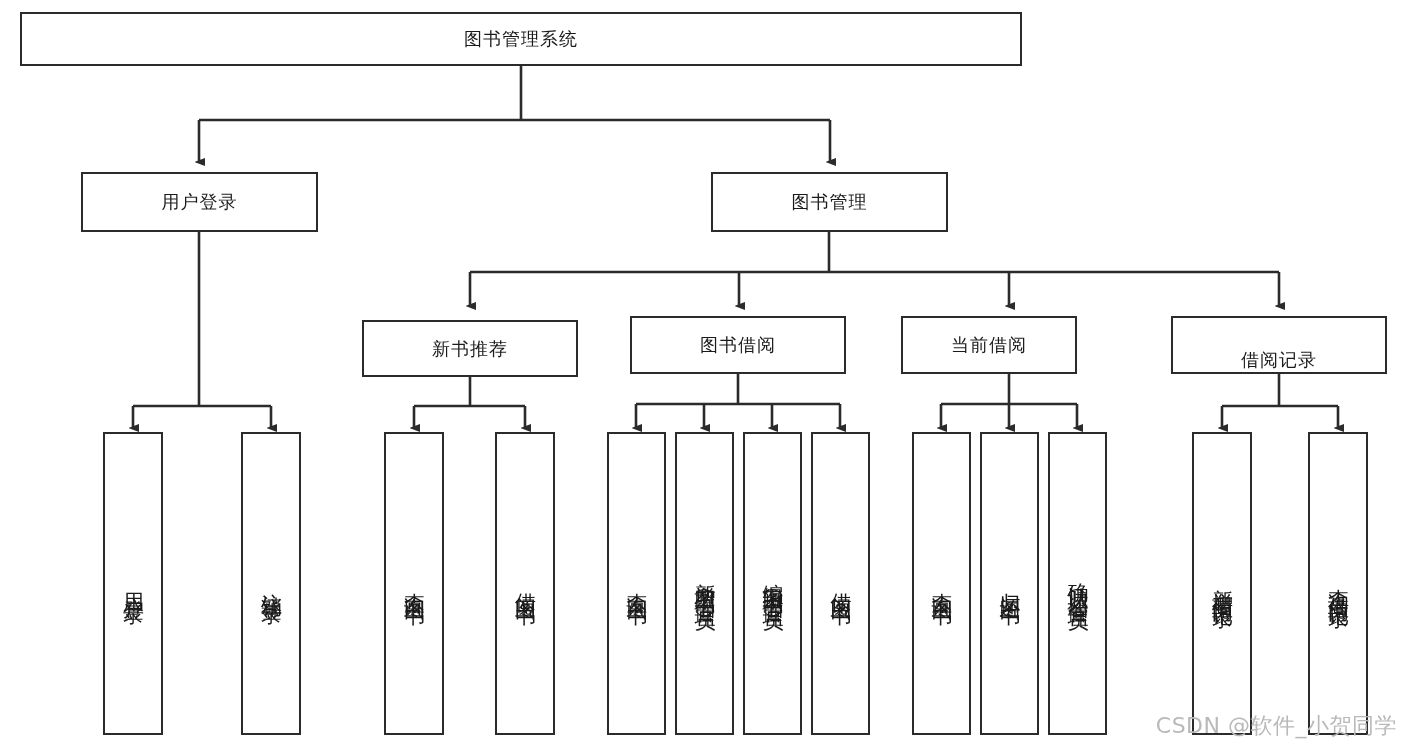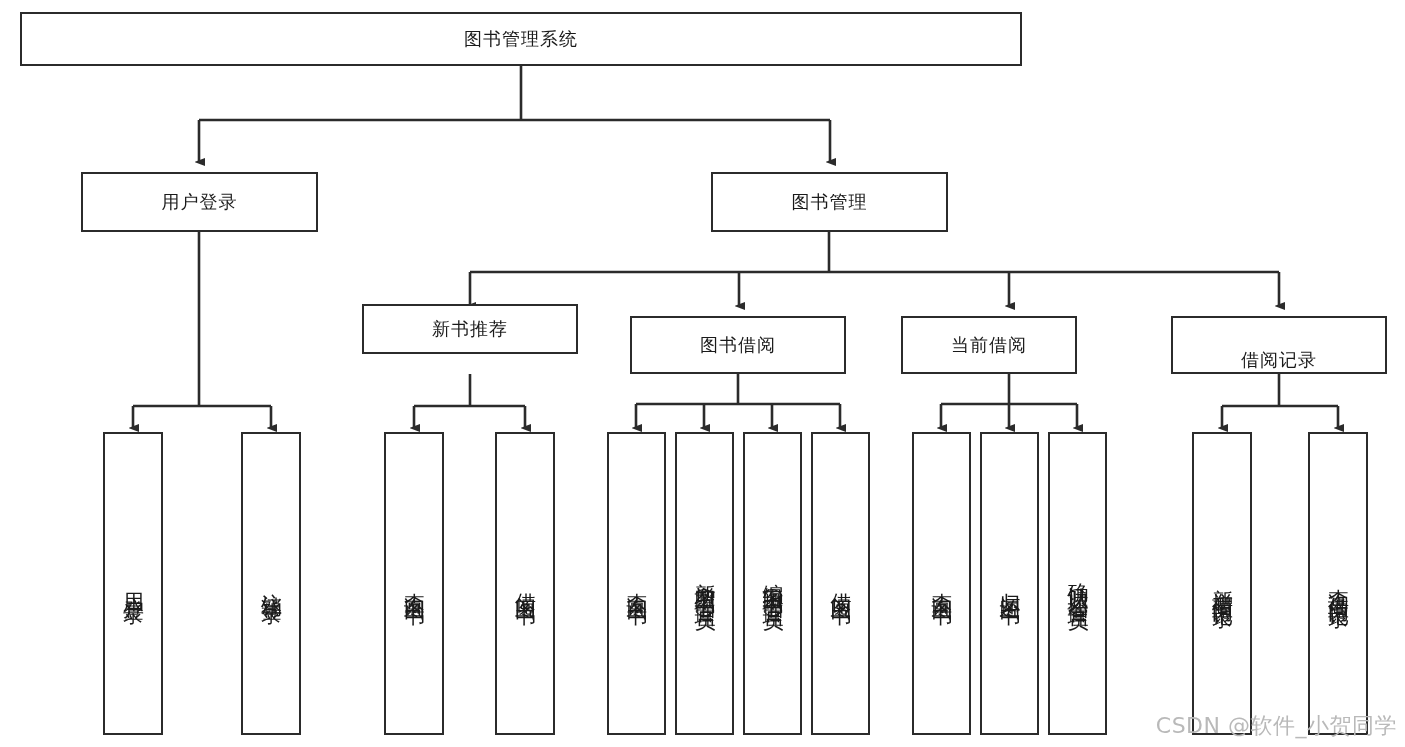--- a/index.html
+++ b/index.html
@@ -121,21 +121,21 @@
     <span>图书管理系统</span>
   </div>
 
   <div class="node h" style="left:81px; top:172px; width:237px; height:60px;">
     <span>用户登录</span>
   </div>
   <div class="node h" style="left:711px; top:172px; width:237px; height:60px;">
     <span>图书管理</span>
   </div>
 
-  <div class="node h" style="left:362px; top:304px; width:216px; height:50px;">
+  <div class="node h" style="left:362px; top:320px; width:216px; height:57px;">
     <span>新书推荐</span>
   </div>
   <div class="node h" style="left:630px; top:316px; width:216px; height:58px;">
     <span>图书借阅</span>
   </div>
   <div class="node h" style="left:901px; top:316px; width:176px; height:58px;">
     <span>当前借阅</span>
   </div>
   <div class="node h" style="left:1171px; top:316px; width:216px; height:58px;align-items:flex-end;">
     <span>借阅记录</span>

